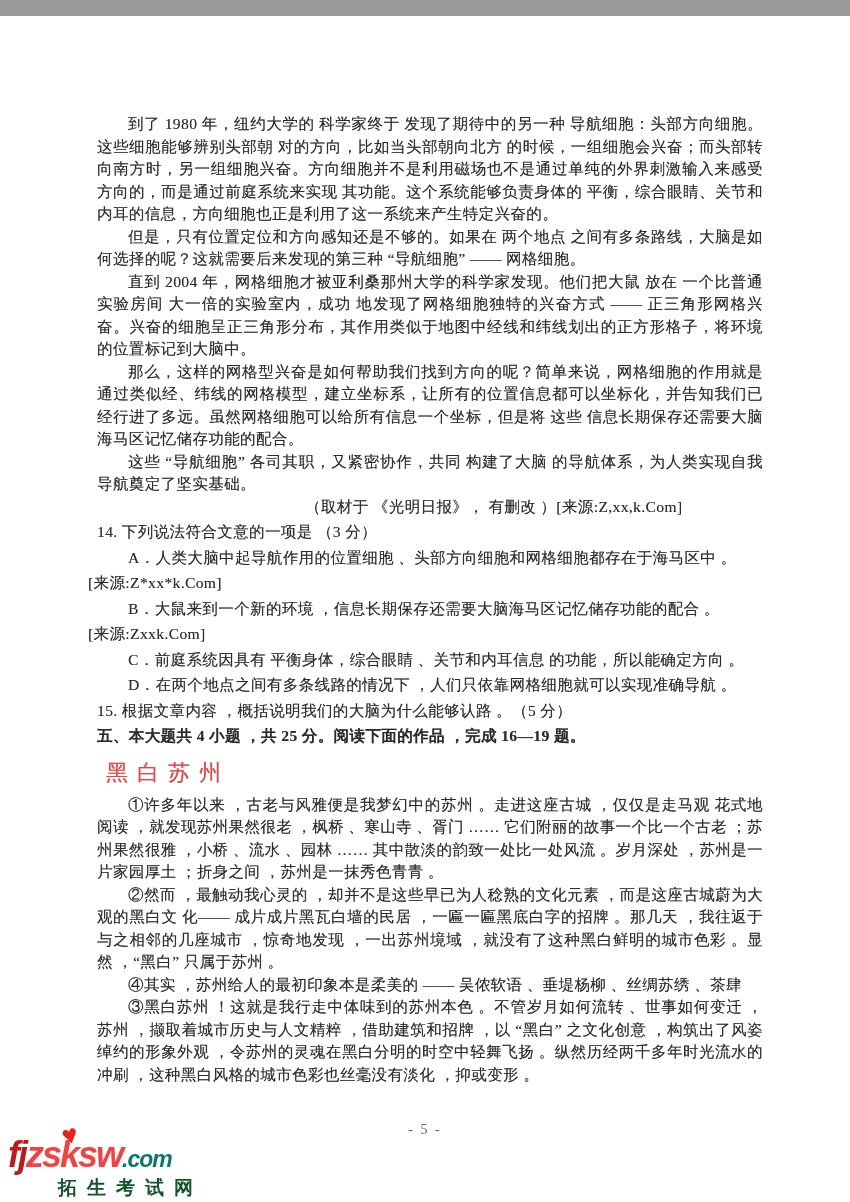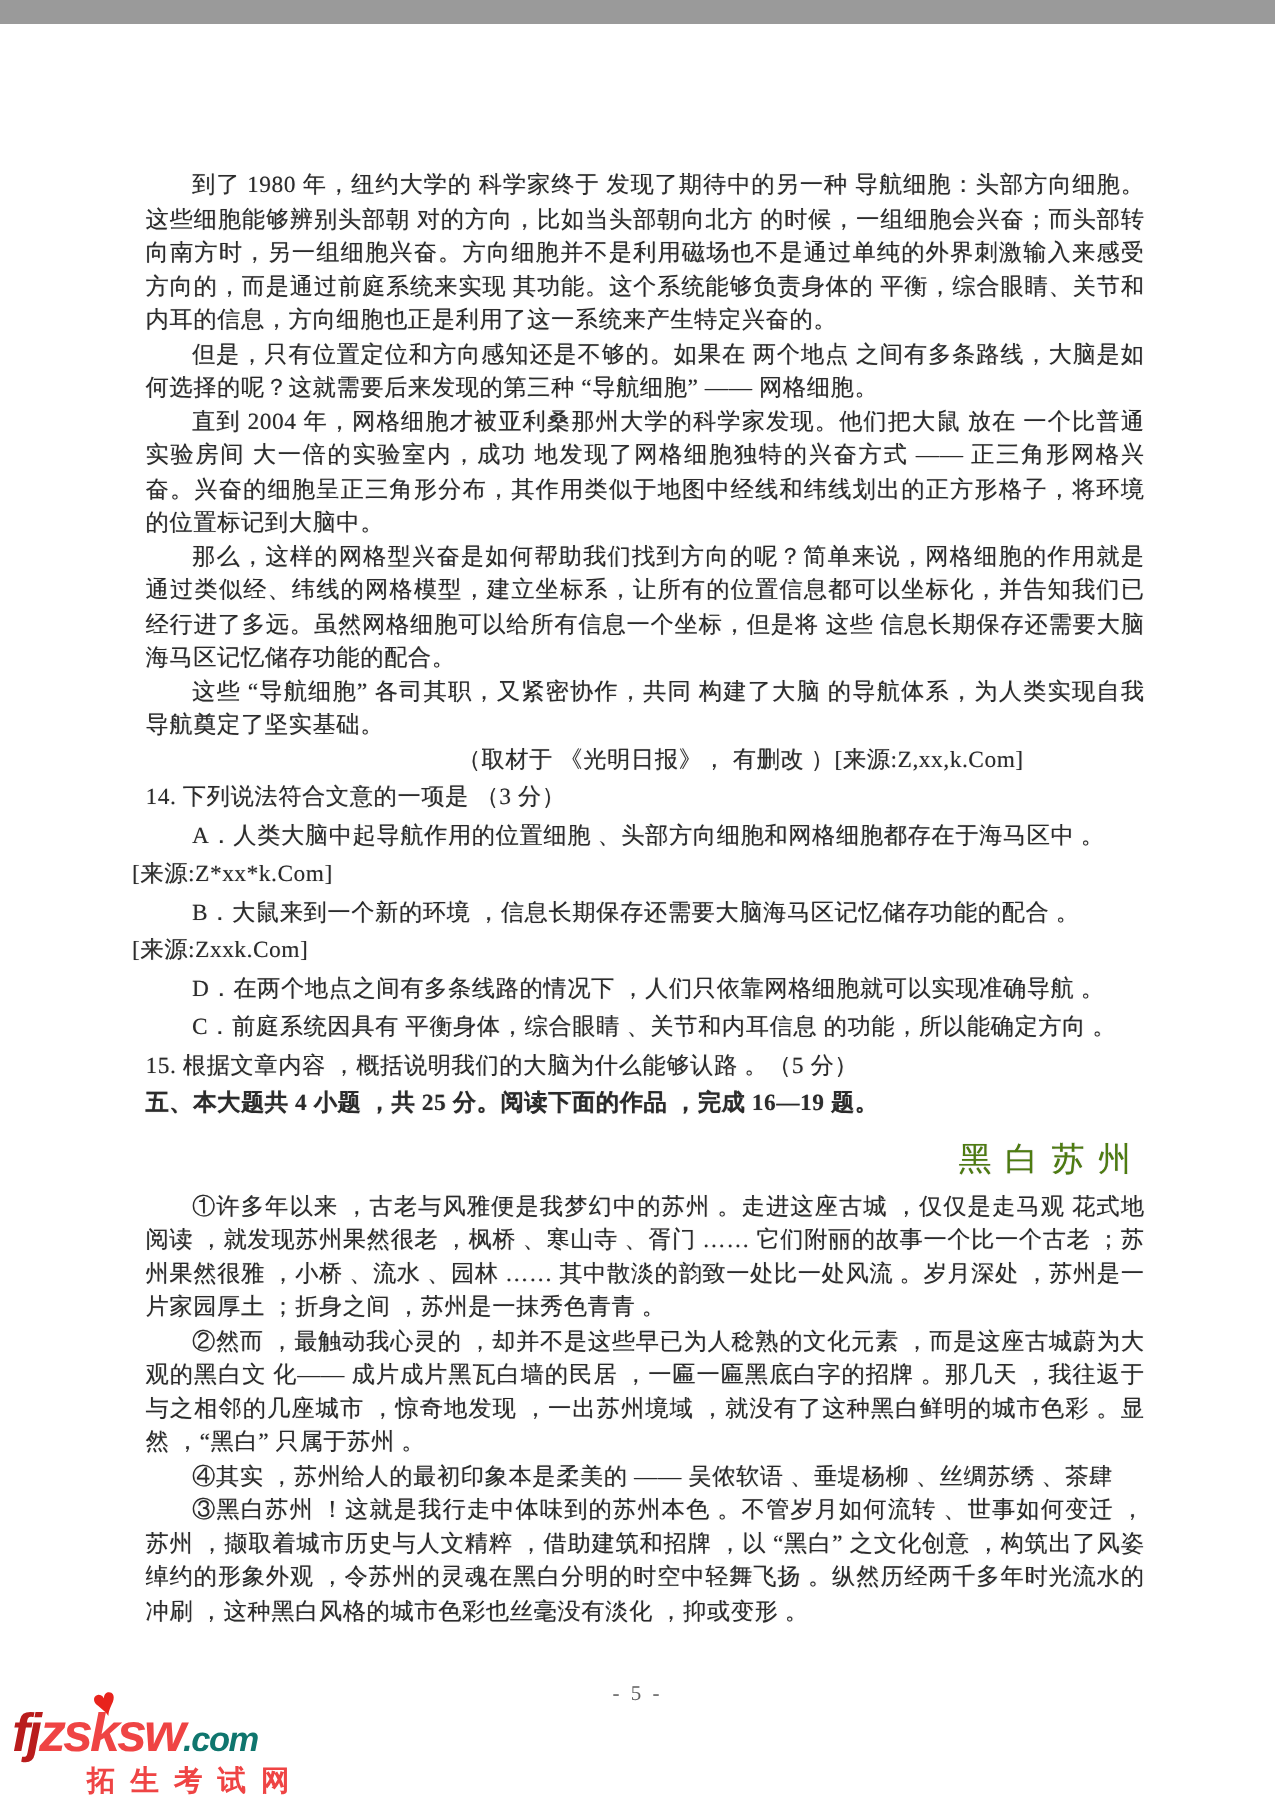--- a/index.html
+++ b/index.html
@@ -16,22 +16,22 @@
     text-shadow:0.2px 0.2px 0.5px rgba(70,70,70,0.55);
   }
   .para { margin:0; text-indent:2em; }
   .attribution { margin:0; padding-left:208px; text-indent:0; }
   .q-stem { margin:3px 0 0 0; }
   .q-option { margin:3px 0 0 0; text-indent:2em; }
   .source-tag { margin:3px 0 0 -9px; font-family:"Liberation Serif",serif; }
   .section-heading { margin:3px 0 0 0; font-weight:bold; }
   .essay-title {
     margin:10px 0 6px 0; font-size:22px; font-weight:normal;
-    text-align:right; letter-spacing:9px; text-indent:9px; line-height:30px;
-    color:#4d7c0f;
+    text-align:left; letter-spacing:9px; text-indent:9px; line-height:30px;
+    color:#ef4444;
   }
   .page-number {
     position:absolute; top:1106px; left:0; width:100%;
     text-align:center; font-size:14px; color:#606060; letter-spacing:2px;
   }
   .watermark { position:absolute; left:8px; top:1121px; }
   .logo-line {
     position:relative; white-space:nowrap;
     font-family:"Liberation Sans","DejaVu Sans",sans-serif;
     font-weight:bold; font-style:italic; line-height:1;
@@ -40,21 +40,21 @@
   .logo-mid  { color:#ef4444; font-size:36px; letter-spacing:-2px; }
   .logo-com  { color:#0f766e; font-size:23px; letter-spacing:-1px; }
   .heart {
     position:absolute; left:54px; top:-15px; color:#e8231c;
     font-size:27px; font-style:normal; transform:rotate(-14deg);
     text-shadow:none;
   }
   .site-subtitle {
     margin:3px 0 0 50px;
     font-family:"DejaVu Serif","Liberation Serif",serif;
-    font-weight:bold; font-size:19px; letter-spacing:10px; color:#ef4444;
+    font-weight:bold; font-size:19px; letter-spacing:10px; color:#14532d;
     line-height:1.2;
   }
 </style>
 </head>
 <body>
 
 <div class="page">
 
   <div class="content">
 
@@ -64,22 +64,22 @@
     <p class="para">那么，这样的网格型兴奋是如何帮助我们找到方向的呢？简单来说，网格细胞的作用就是通过类似经、纬线的网格模型，建立坐标系，让所有的位置信息都可以坐标化，并告知我们已经行进了多远。虽然网格细胞可以给所有信息一个坐标，但是将 这些 信息长期保存还需要大脑海马区记忆储存功能的配合。</p>
     <p class="para">这些 “导航细胞” 各司其职，又紧密协作，共同 构建了大脑 的导航体系，为人类实现自我导航奠定了坚实基础。</p>
 
     <p class="attribution">（取材于 《光明日报》， 有删改 ）[来源:Z,xx,k.Com]</p>
 
     <p class="q-stem">14. 下列说法符合文意的一项是 （3 分）</p>
     <p class="q-option">A．人类大脑中起导航作用的位置细胞 、头部方向细胞和网格细胞都存在于海马区中 。</p>
     <p class="source-tag">[来源:Z*xx*k.Com]</p>
     <p class="q-option">B．大鼠来到一个新的环境 ，信息长期保存还需要大脑海马区记忆储存功能的配合 。</p>
     <p class="source-tag">[来源:Zxxk.Com]</p>
+    <p class="q-option">C．前庭系统因具有 平衡身体，综合眼睛 、关节和内耳信息 的功能，所以能确定方向 。</p>
     <p class="q-option">D．在两个地点之间有多条线路的情况下 ，人们只依靠网格细胞就可以实现准确导航 。</p>
-    <p class="q-option">C．前庭系统因具有 平衡身体，综合眼睛 、关节和内耳信息 的功能，所以能确定方向 。</p>
 
     <p class="q-stem">15. 根据文章内容 ，概括说明我们的大脑为什么能够认路 。（5 分）</p>
 
     <p class="section-heading">五、本大题共 4 小题 ，共 25 分。阅读下面的作品 ，完成 16—19 题。</p>
 
     <h2 class="essay-title">黑白苏州</h2>
 
     <p class="para">①许多年以来 ，古老与风雅便是我梦幻中的苏州 。走进这座古城 ，仅仅是走马观 花式地阅读 ，就发现苏州果然很老 ，枫桥 、寒山寺 、胥门 …… 它们附丽的故事一个比一个古老 ；苏州果然很雅 ，小桥 、流水 、园林 …… 其中散淡的韵致一处比一处风流 。岁月深处 ，苏州是一片家园厚土 ；折身之间 ，苏州是一抹秀色青青 。</p>
     <p class="para">②然而 ，最触动我心灵的 ，却并不是这些早已为人稔熟的文化元素 ，而是这座古城蔚为大观的黑白文 化—— 成片成片黑瓦白墙的民居 ，一匾一匾黑底白字的招牌 。那几天 ，我往返于与之相邻的几座城市 ，惊奇地发现 ，一出苏州境域 ，就没有了这种黑白鲜明的城市色彩 。显然 ，“黑白” 只属于苏州 。</p>
     <p class="para">④其实 ，苏州给人的最初印象本是柔美的 —— 吴侬软语 、垂堤杨柳 、丝绸苏绣 、茶肆</p>

